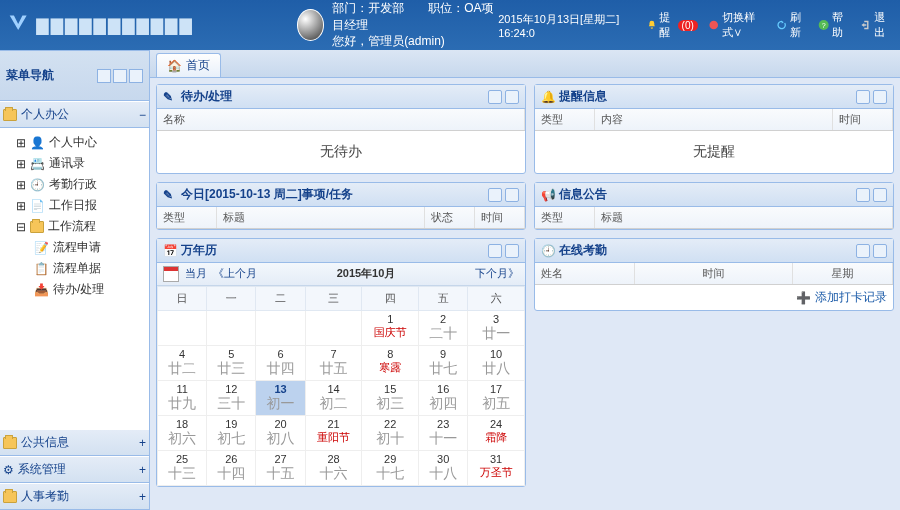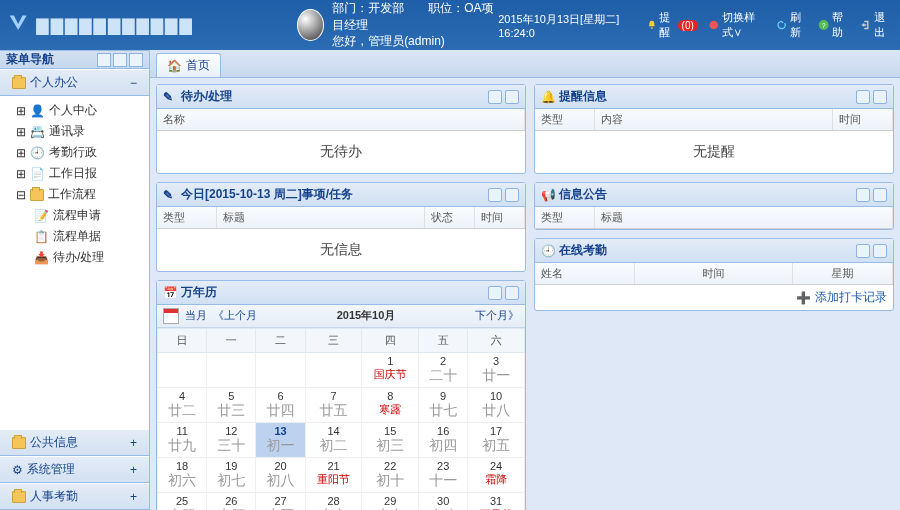--- a/index.html
+++ b/index.html
@@ -12,24 +12,24 @@
 .avatar { width: 32px; height: 32px; border-radius: 50%; background: radial-gradient(circle at 30% 30%,#fff,#333); border: 1px solid #fff; margin-right: 8px; }
 .user-lines { line-height: 1.4; }
 .spacer { flex: 1; }
 .datetime { margin-right: 12px; font-size: 11px; }
 .top-actions { display: flex; align-items: center; gap: 10px; font-size: 11px; }
 .top-actions .tact { display: flex; align-items: center; gap: 3px; cursor: pointer; }
 .badge-red { background: #e22; border-radius: 8px; padding: 0 4px; font-size: 10px; }
 .ico { width: 14px; height: 14px; display: inline-block; }
 .layout { display: flex; height: calc(510px - 50px); }
 .sidebar { width: 150px; background: #dfe8f6; border-right: 1px solid #99bbe8; display: flex; flex-direction: column; }
-.nav-title { background: linear-gradient(#d3e1f1,#c7d8ed); border-bottom: 1px solid #99bbe8; border-top: 1px solid #99bbe8; padding: 0 6px; font-weight: bold; color: #15428b; display: flex; align-items: center; justify-content: space-between; }
+.nav-title { background: linear-gradient(#d3e1f1,#c7d8ed); border-bottom: 1px solid #99bbe8; border-top: 1px solid #99bbe8; padding: 16px 6px; font-weight: bold; color: #15428b; display: flex; align-items: center; justify-content: space-between; }
 .nav-title .mini-icons { display: flex; gap: 2px; }
 .mini-icons span { width: 14px; height: 14px; border: 1px solid #8db2e3; background: #eaf2fb; display: inline-block; }
-.accordion-head { background: linear-gradient(#e4ecf7,#d3e1f1); border-top: 1px solid #fff; border-bottom: 1px solid #99bbe8; padding: 4px 12px; color: #15428b; display: flex; align-items: center; justify-content: space-between; cursor: pointer; }
+.accordion-head { background: linear-gradient(#e4ecf7,#d3e1f1); border-top: 1px solid #fff; border-bottom: 1px solid #99bbe8; padding: 4px 3px; color: #15428b; display: flex; align-items: center; justify-content: space-between; cursor: pointer; }
 .accordion-head .ah-left { display:flex; align-items:center; gap:4px; }
 .tree { background: #fff; flex: 1; overflow: auto; padding: 4px 2px; }
 .tree-item { padding: 2px 4px 2px 14px; display: flex; align-items: center; gap: 4px; cursor: pointer; white-space: nowrap; }
 .tree-item.sub { padding-left: 32px; }
 .main { flex: 1; display: flex; flex-direction: column; }
 .tabbar { background: linear-gradient(#dbe6f4,#c7d8ed); border-bottom: 1px solid #99bbe8; padding: 3px 6px 0; display: flex; }
 .tab { background: linear-gradient(#fefefe,#e8f0fa); border: 1px solid #99bbe8; border-bottom: none; border-radius: 3px 3px 0 0; padding: 3px 10px; display: flex; align-items: center; gap: 4px; color: #15428b; font-size: 12px; cursor: pointer; }
 .content { flex: 1; padding: 6px; overflow: auto; display: flex; gap: 8px; }
 .col-left { width: 370px; display: flex; flex-direction: column; gap: 8px; }
 .col-right { flex: 1; display: flex; flex-direction: column; gap: 8px; }
@@ -224,21 +224,20 @@
                 <span></span>
                 <span></span>
               </span>
           </div>
           <div class="grid-head">
             <div style="width:60px">类型</div>
             <div style="flex:1">标题</div>
             <div style="width:50px">状态</div>
             <div style="width:50px">时间</div>
           </div>
-          <div class="grid-body"><span class="empty">无信息</span></div>
         </div>
 
         <div class="panel">
           <div class="panel-head">
             <span class="ph-icon">📅</span>
             <span>万年历</span>
             <span class="ph-tools">
                 <span></span>
                 <span></span>
               </span>

